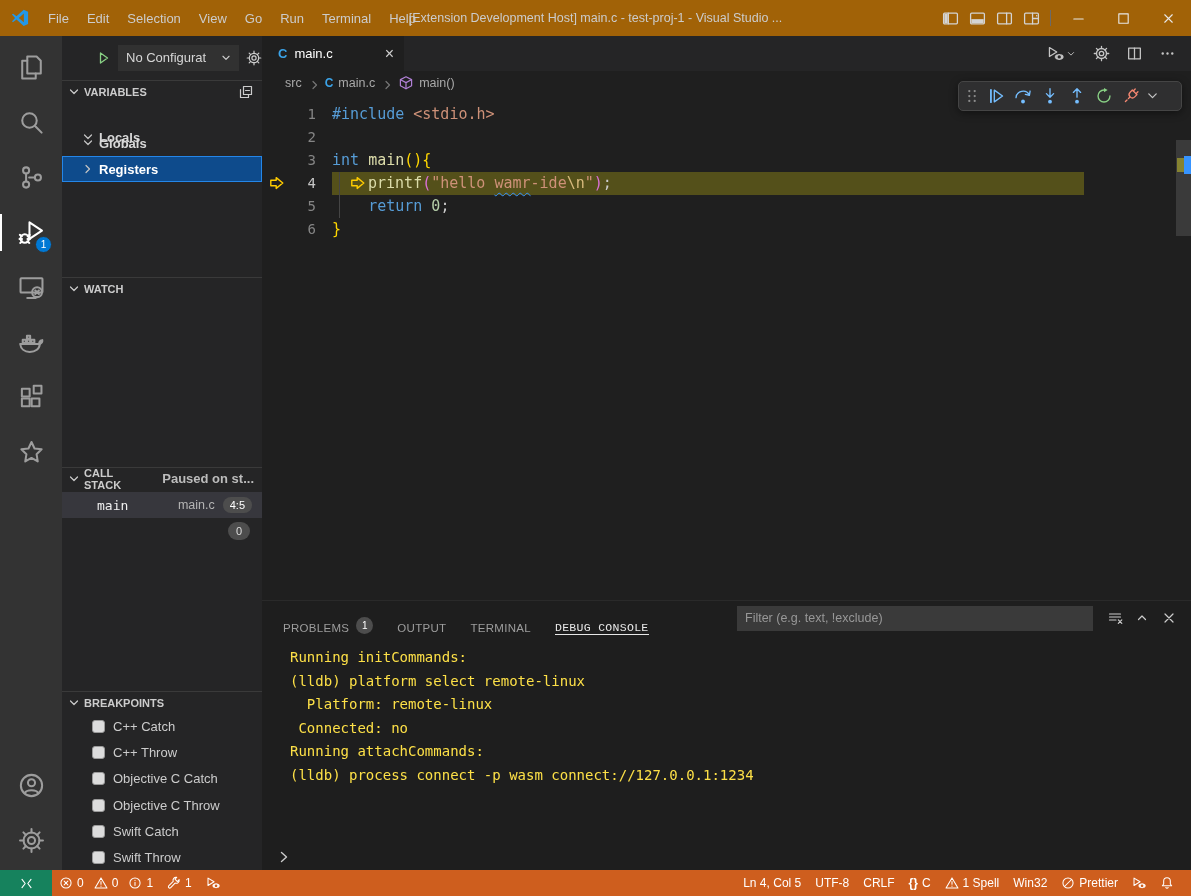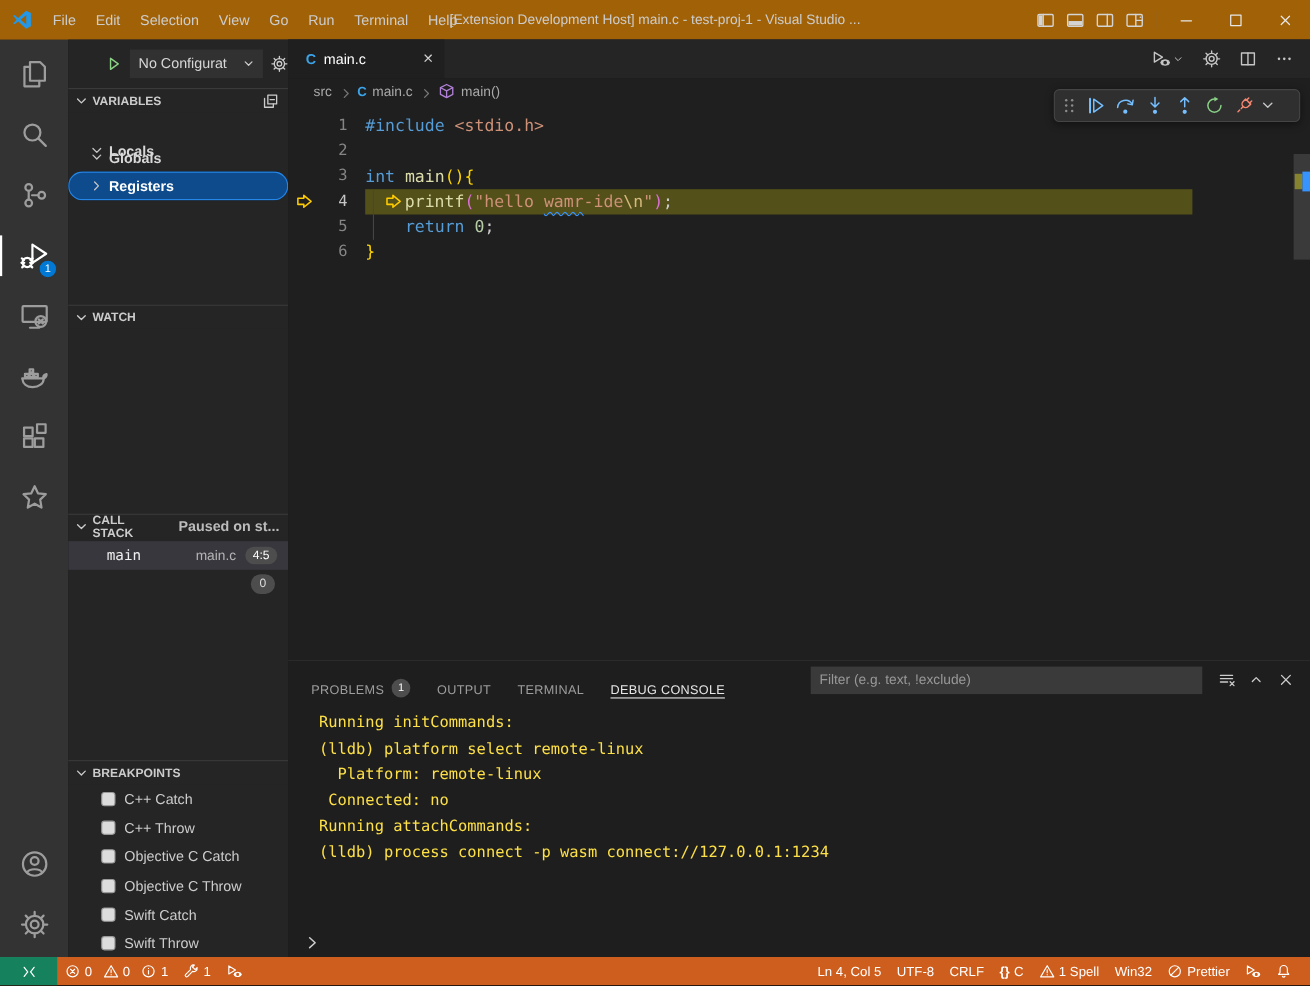--- a/index.html
+++ b/index.html
@@ -44,21 +44,21 @@
   .config-select span { flex:1; overflow:hidden; white-space:nowrap; }
   .config-select .ic { width:14px; height:14px; flex:none; color:#cccccc; }
   .sb-gear { color:#cccccc; }
   .sb-sec-header { position:absolute; left:0; right:0; height:22px; display:flex; align-items:center; gap:2px; padding:0 8px 0 4px; font-size:11px; font-weight:bold; color:#cccccc; border-top:1px solid #3a3a3a; background:#252526; }
   .sb-sec-header .ic { width:16px; height:16px; color:#cccccc; flex:none; }
   .sec-status { margin-left:10px; color:#bcbcbc; font-size:13px; font-weight:bold; white-space:nowrap; }
   .hdr-action { margin-left:auto; color:#cccccc; }
 
   .var-row { position:absolute; left:0; right:0; height:26px; display:flex; align-items:center; gap:3px; padding-left:18px; font-weight:bold; color:#d8d8d8; font-size:13px; }
   .var-row .ic { width:16px; height:16px; color:#c5c5c5; flex:none; }
-  .var-row.selected { background:#0E4B8C; box-shadow:inset 0 0 0 1px #2486E8; color:#ffffff;border-radius:13px; }
+  .var-row.selected { background:#0E4B8C; box-shadow:inset 0 0 0 1px #2486E8; color:#ffffff; }
 
   #frame-row { position:absolute; top:456px; left:0; right:0; height:26px; background:#37373d; display:flex; align-items:center; padding:0 10px 0 35px; }
   .frame-name { font-family:"DejaVu Sans Mono", monospace; font-size:13px; color:#f0f0f0; }
   .frame-file { margin-left:auto; color:#b5b5b5; font-size:12.5px; }
   .frame-pos { margin-left:8px; background:#4d4d4d; color:#ffffff; border-radius:10px; padding:2px 7px; font-size:11px; }
   #thread-badge-row { position:absolute; top:484px; left:0; right:0; height:22px; display:flex; justify-content:flex-end; padding-right:12px; align-items:center; }
   .thread-badge { background:#4d4d4d; color:#dddddd; border-radius:10px; min-width:22px; height:18px; font-size:11px; display:flex; align-items:center; justify-content:center; }
 
   #bp-rows { position:absolute; top:677px; left:0; right:0; }
   .bp-row { height:26.3px; display:flex; align-items:center; gap:8px; padding-left:30px; color:#cccccc; font-size:13px; }
@@ -104,21 +104,21 @@
   .dbg-btn { width:27px; height:26px; display:flex; align-items:center; justify-content:center; border-radius:4px; }
   .dbg-btn .ic { width:18px; height:18px; }
   .dbg-btn.grip { width:20px; color:#8c8c8c; }
   .dbg-btn.chev { width:17px; }
   .dbg-btn.blue{color:#75BEFF} .dbg-btn.green{color:#89D185} .dbg-btn.red{color:#F48771} .dbg-btn.gray{color:#C5C5C5}
 
   
   #panel { height:270px; background:#1e1e1e; border-top:1px solid #2a2a2a; display:flex; flex-direction:column; }
   #panel-header { height:34px; display:flex; align-items:center; padding:0 10px 0 21px; flex:none; }
   .panel-tab { height:100%; display:flex; align-items:flex-end; gap:7px; margin-right:24px; font-size:11.5px; letter-spacing:.3px; color:#9d9d9d; border-bottom:1px solid transparent; white-space:nowrap; }
-  .panel-tab.active { color:#e7e7e7; border-bottom-color:#e7e7e7; }
+  .panel-tab.active { color:#e7e7e7; border-bottom-color:#e7e7e7;font-family:Liberation Mono, monospace; }
   .panel-badge { background:#4d4d4d; color:#ffffff; border-radius:50%; width:17px; height:17px; font-size:10px; display:flex; align-items:center; justify-content:center; }
   #panel-filter { width:356px; height:25px; margin-left:auto; background:#3a3a3a; border:none; outline:none; color:#cccccc; padding:0 8px; font-size:12.5px; font-family:"Liberation Sans",sans-serif; }
   #panel-filter::placeholder { color:#989898; }
   #panel-actions { display:flex; gap:11px; padding:0 4px 0 14px; color:#cccccc; }
   #panel-content { position:relative; flex:1; }
   #console-lines { padding:11px 0 0 28px; font-family:"DejaVu Sans Mono", monospace; font-size:14px; line-height:23.5px; color:#fde047; white-space:pre; }
   #console-prompt { position:absolute; left:14px; bottom:5px; color:#cccccc; }
 
   
   #statusbar { height:26px; background:#CE5E1E; display:flex; align-items:center; color:#ffffff; font-size:12px; }

